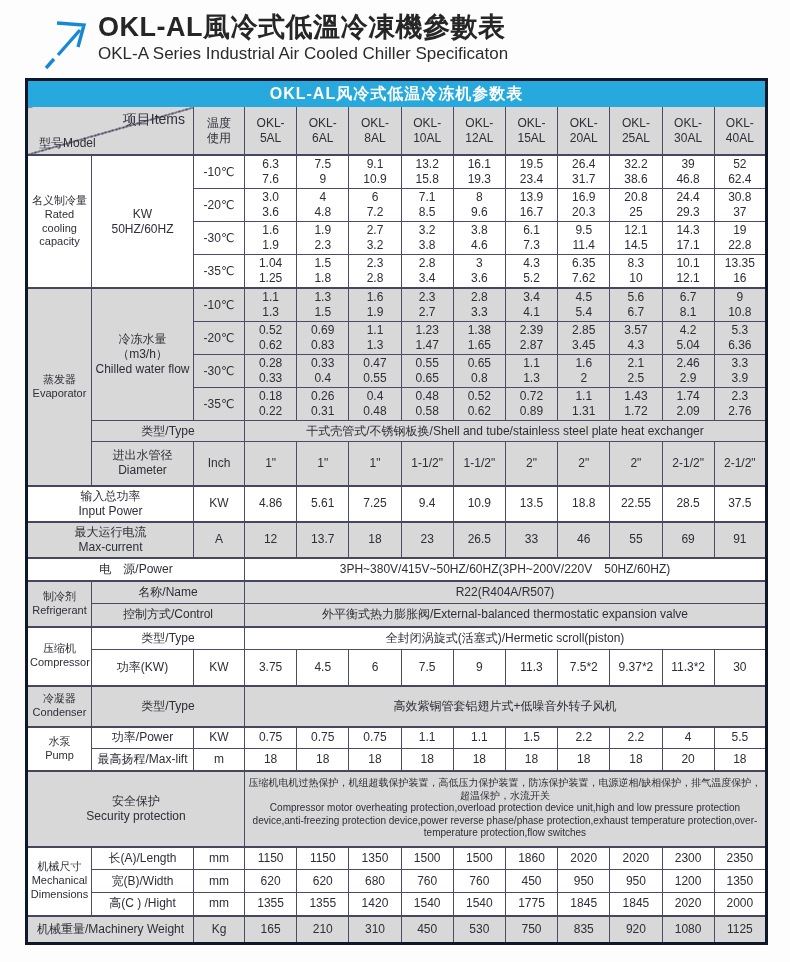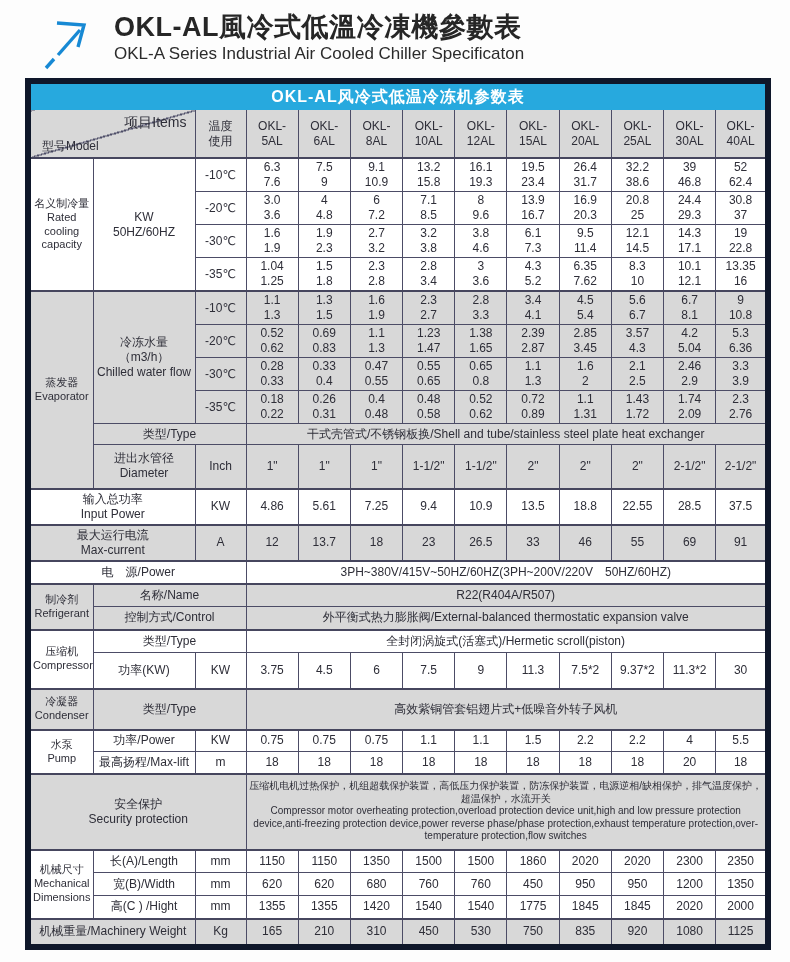--- a/index.html
+++ b/index.html
@@ -2,27 +2,27 @@
 <html><head>
 <meta charset="utf-8">
 <style>
   html,body{margin:0;padding:0;background:#fdfdfd;}
   body{width:790px;height:962px;font-family:"Liberation Sans","DejaVu Sans",sans-serif;color:#2e2e38;}
   .page{position:relative;width:790px;height:962px;background:#fdfdfd;overflow:hidden;}
 
   
   .hdr-block{display:flex;align-items:flex-start;padding:12px 0 0 42px;}
   .hdr-icon{width:56px;height:56px;flex:0 0 56px;margin-top:2px;}
-  .hdr-titles{margin-left:16px;}
+  .hdr-titles{margin-left:0;}
   .t-cn{font-size:27px;font-weight:600;letter-spacing:.5px;color:#262626;line-height:1.15;}
   .t-en{font-size:17px;font-weight:500;color:#2b2b2b;margin-top:1px;text-align:center;}
 
   
   table.spec{border-collapse:collapse;table-layout:fixed;width:740px;margin:8px 0 0 25px;
-             border:6px solid #0f172a;font-size:12px;}
+             border:3px solid #0f172a;font-size:12px;}
   table.spec td{border:1px solid #4c4c66;text-align:center;vertical-align:middle;
                 padding:1px 2px;white-space:pre-line;line-height:1.25;color:#2e2e38;}
   tr.sec td{border-top:2px solid #46465e;}
   tr.g td{background:#d8d8d8;}
   tr.w td{background:#ffffff;}
 
   tr.cap td{background:#27a9de;color:#ffffff;font-size:16px;font-weight:600;
             letter-spacing:1px;border:1px solid #27a9de;height:23px;padding:1px 0;}
   tr.hrow{height:37px;}
   .corner{position:relative;padding:0;height:37px;

